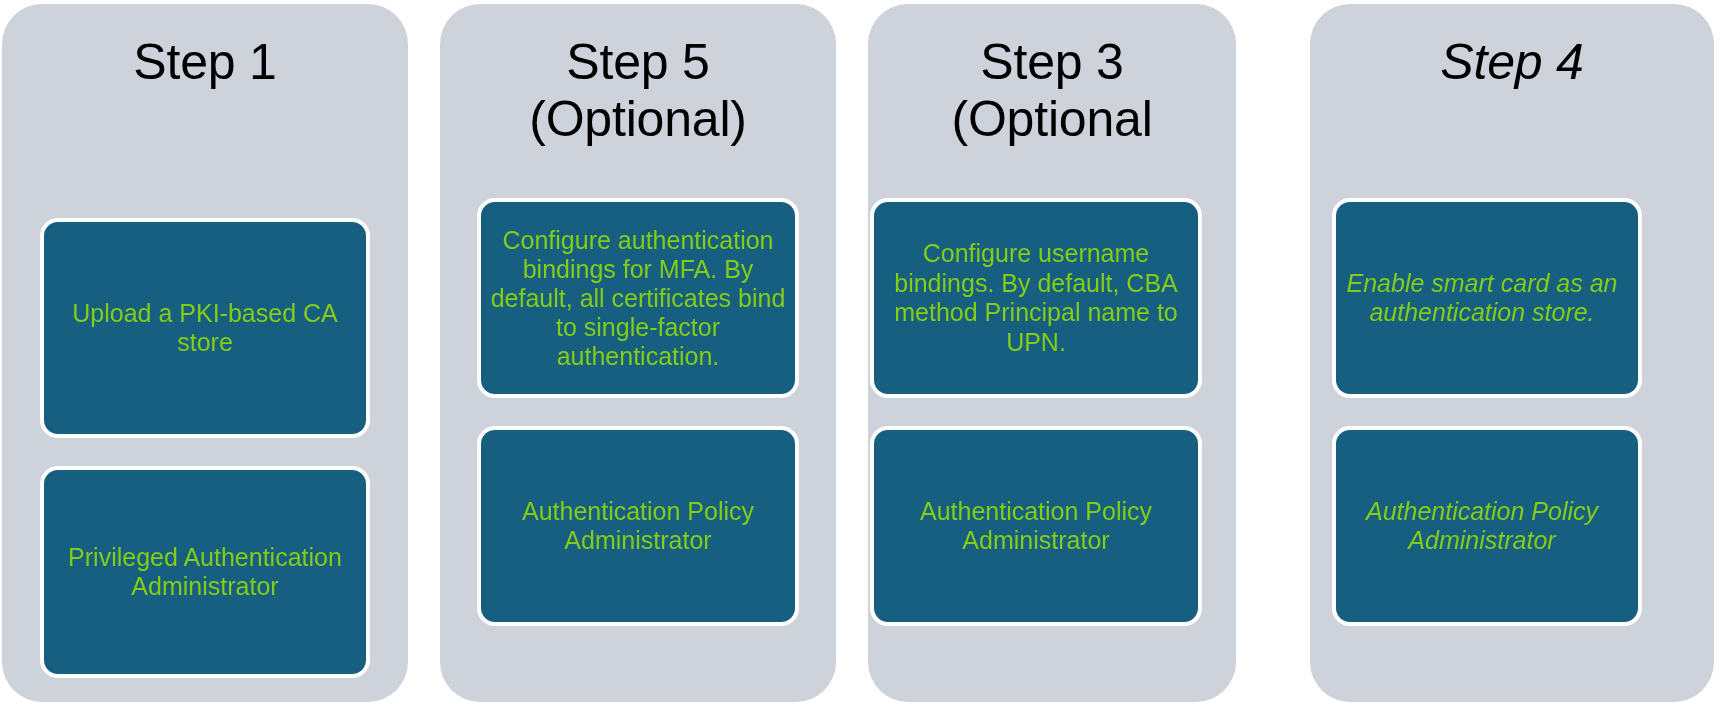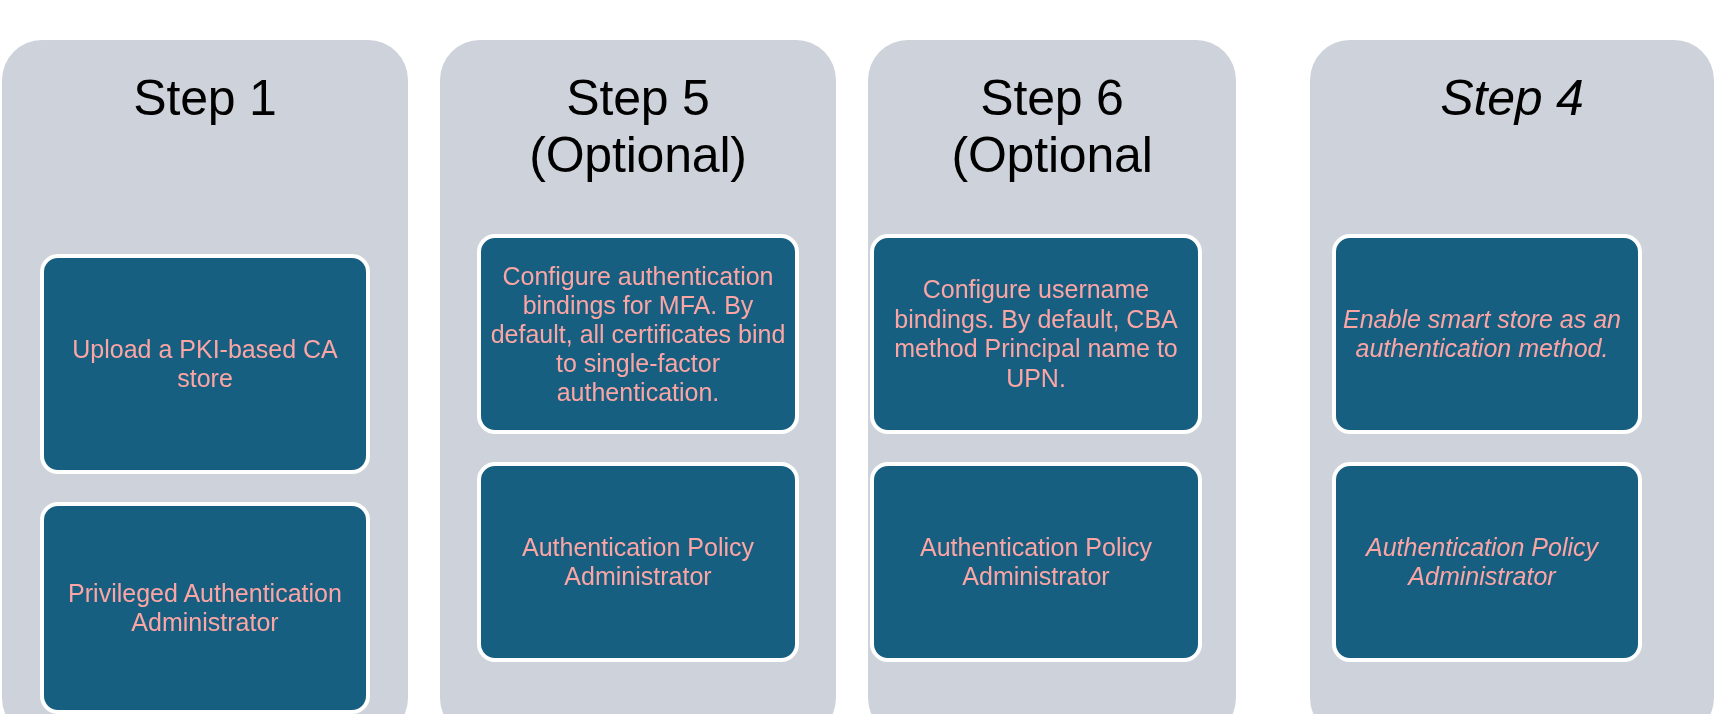--- a/index.html
+++ b/index.html
@@ -12,21 +12,20 @@
     height: 714px;
     overflow: hidden;
     font-family: "Liberation Sans", sans-serif;
   }
 
   #board {
     position: relative;
     width: 1725px;
     height: 654px;
     background: #ffffff;
-    margin-top: 36px;
   }
 
   .step-panel {
     position: absolute;
     top: 4px;
     height: 698px;
     background: #ced2da;
     border-radius: 40px;
     box-sizing: border-box;
   }
@@ -62,21 +61,21 @@
     box-sizing: border-box;
     display: flex;
     align-items: center;
     justify-content: center;
     overflow: visible;
   }
 
   .info-box .box-text {
     width: 100%;
     text-align: center;
-    color: #fca5a5;
+    color: #84cc16;
     font-size: 25px;
     line-height: 1.18;
     font-weight: 400;
     padding: 0 4px;
     box-sizing: border-box;
   }
 
   
   .panel-1 .box-a { left: 38px;  top: 214px; width: 330px; height: 220px; }
   .panel-1 .box-b { left: 38px;  top: 462px; width: 330px; height: 212px; }
@@ -127,33 +126,33 @@
 (Optional)</div>
     <div class="info-box box-a">
       <div class="box-text">Configure authentication bindings for MFA. By default, all certificates bind to single-factor authentication.</div>
     </div>
     <div class="info-box box-b">
       <div class="box-text">Authentication Policy Administrator</div>
     </div>
   </div>
 
   <div class="step-panel panel-3">
-    <div class="step-title">Step 6
+    <div class="step-title">Step 3
 (Optional</div>
     <div class="info-box box-a">
       <div class="box-text">Configure username bindings. By default, CBA method Principal name to UPN.</div>
     </div>
     <div class="info-box box-b">
       <div class="box-text">Authentication Policy Administrator</div>
     </div>
   </div>
 
   <div class="step-panel panel-4">
     <div class="step-title">Step 4</div>
     <div class="info-box box-a">
-      <div class="box-text">Enable smart store as an authentication method.</div>
+      <div class="box-text">Enable smart card as an authentication store.</div>
     </div>
     <div class="info-box box-b">
       <div class="box-text">Authentication Policy Administrator</div>
     </div>
   </div>
 
 </div>
 
 </body></html>

